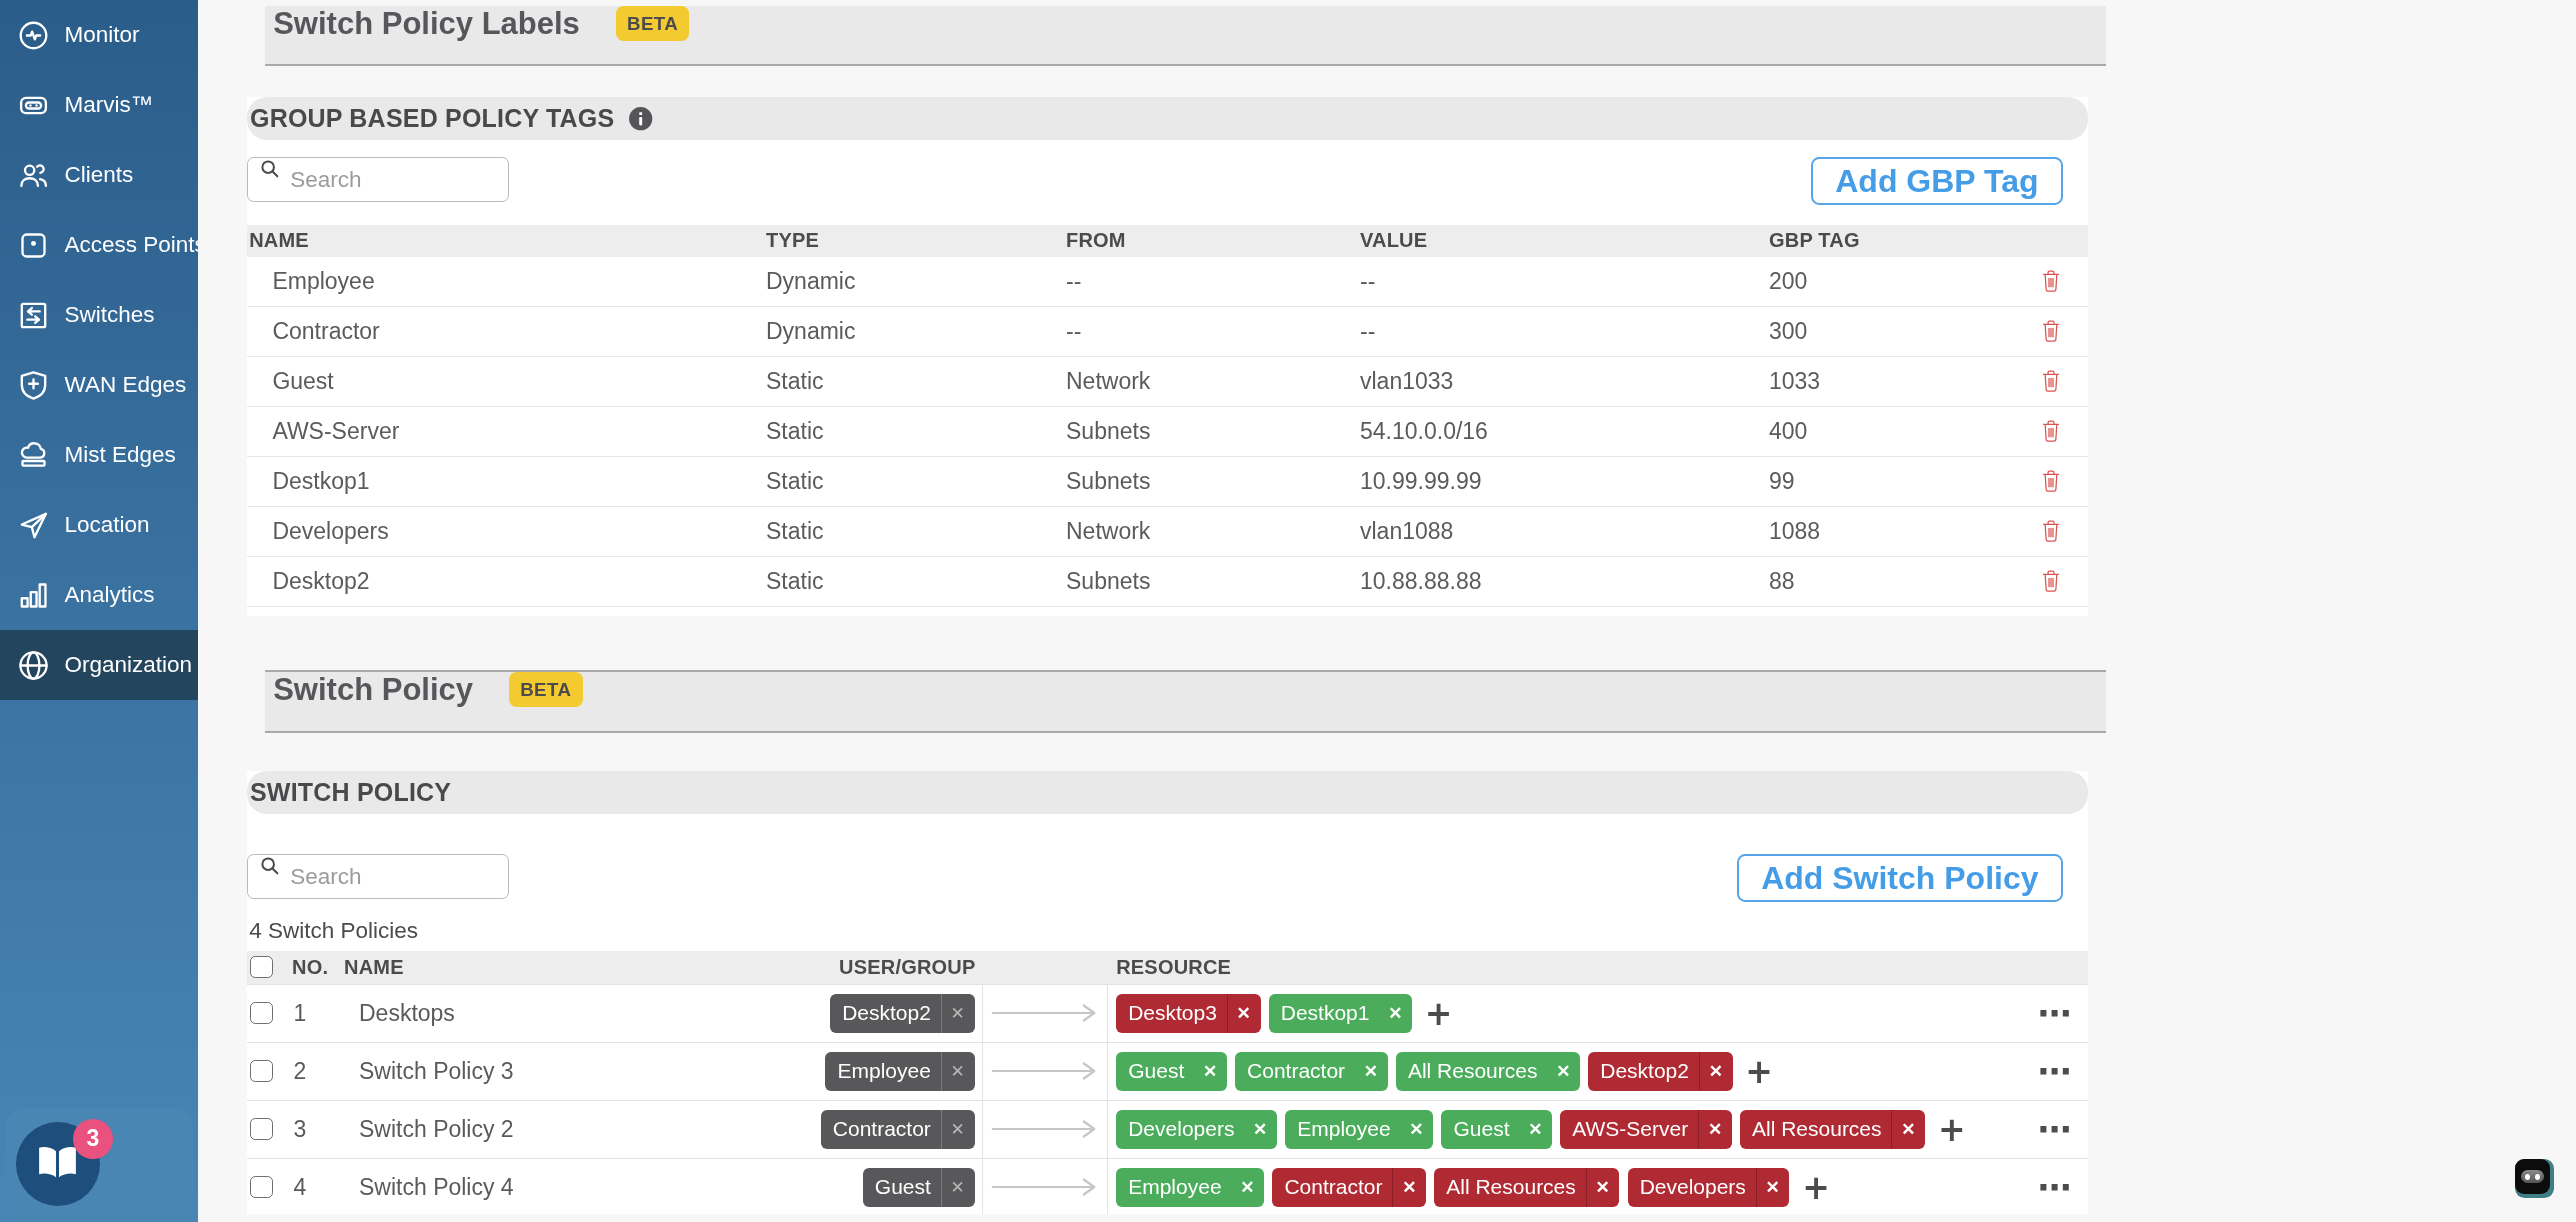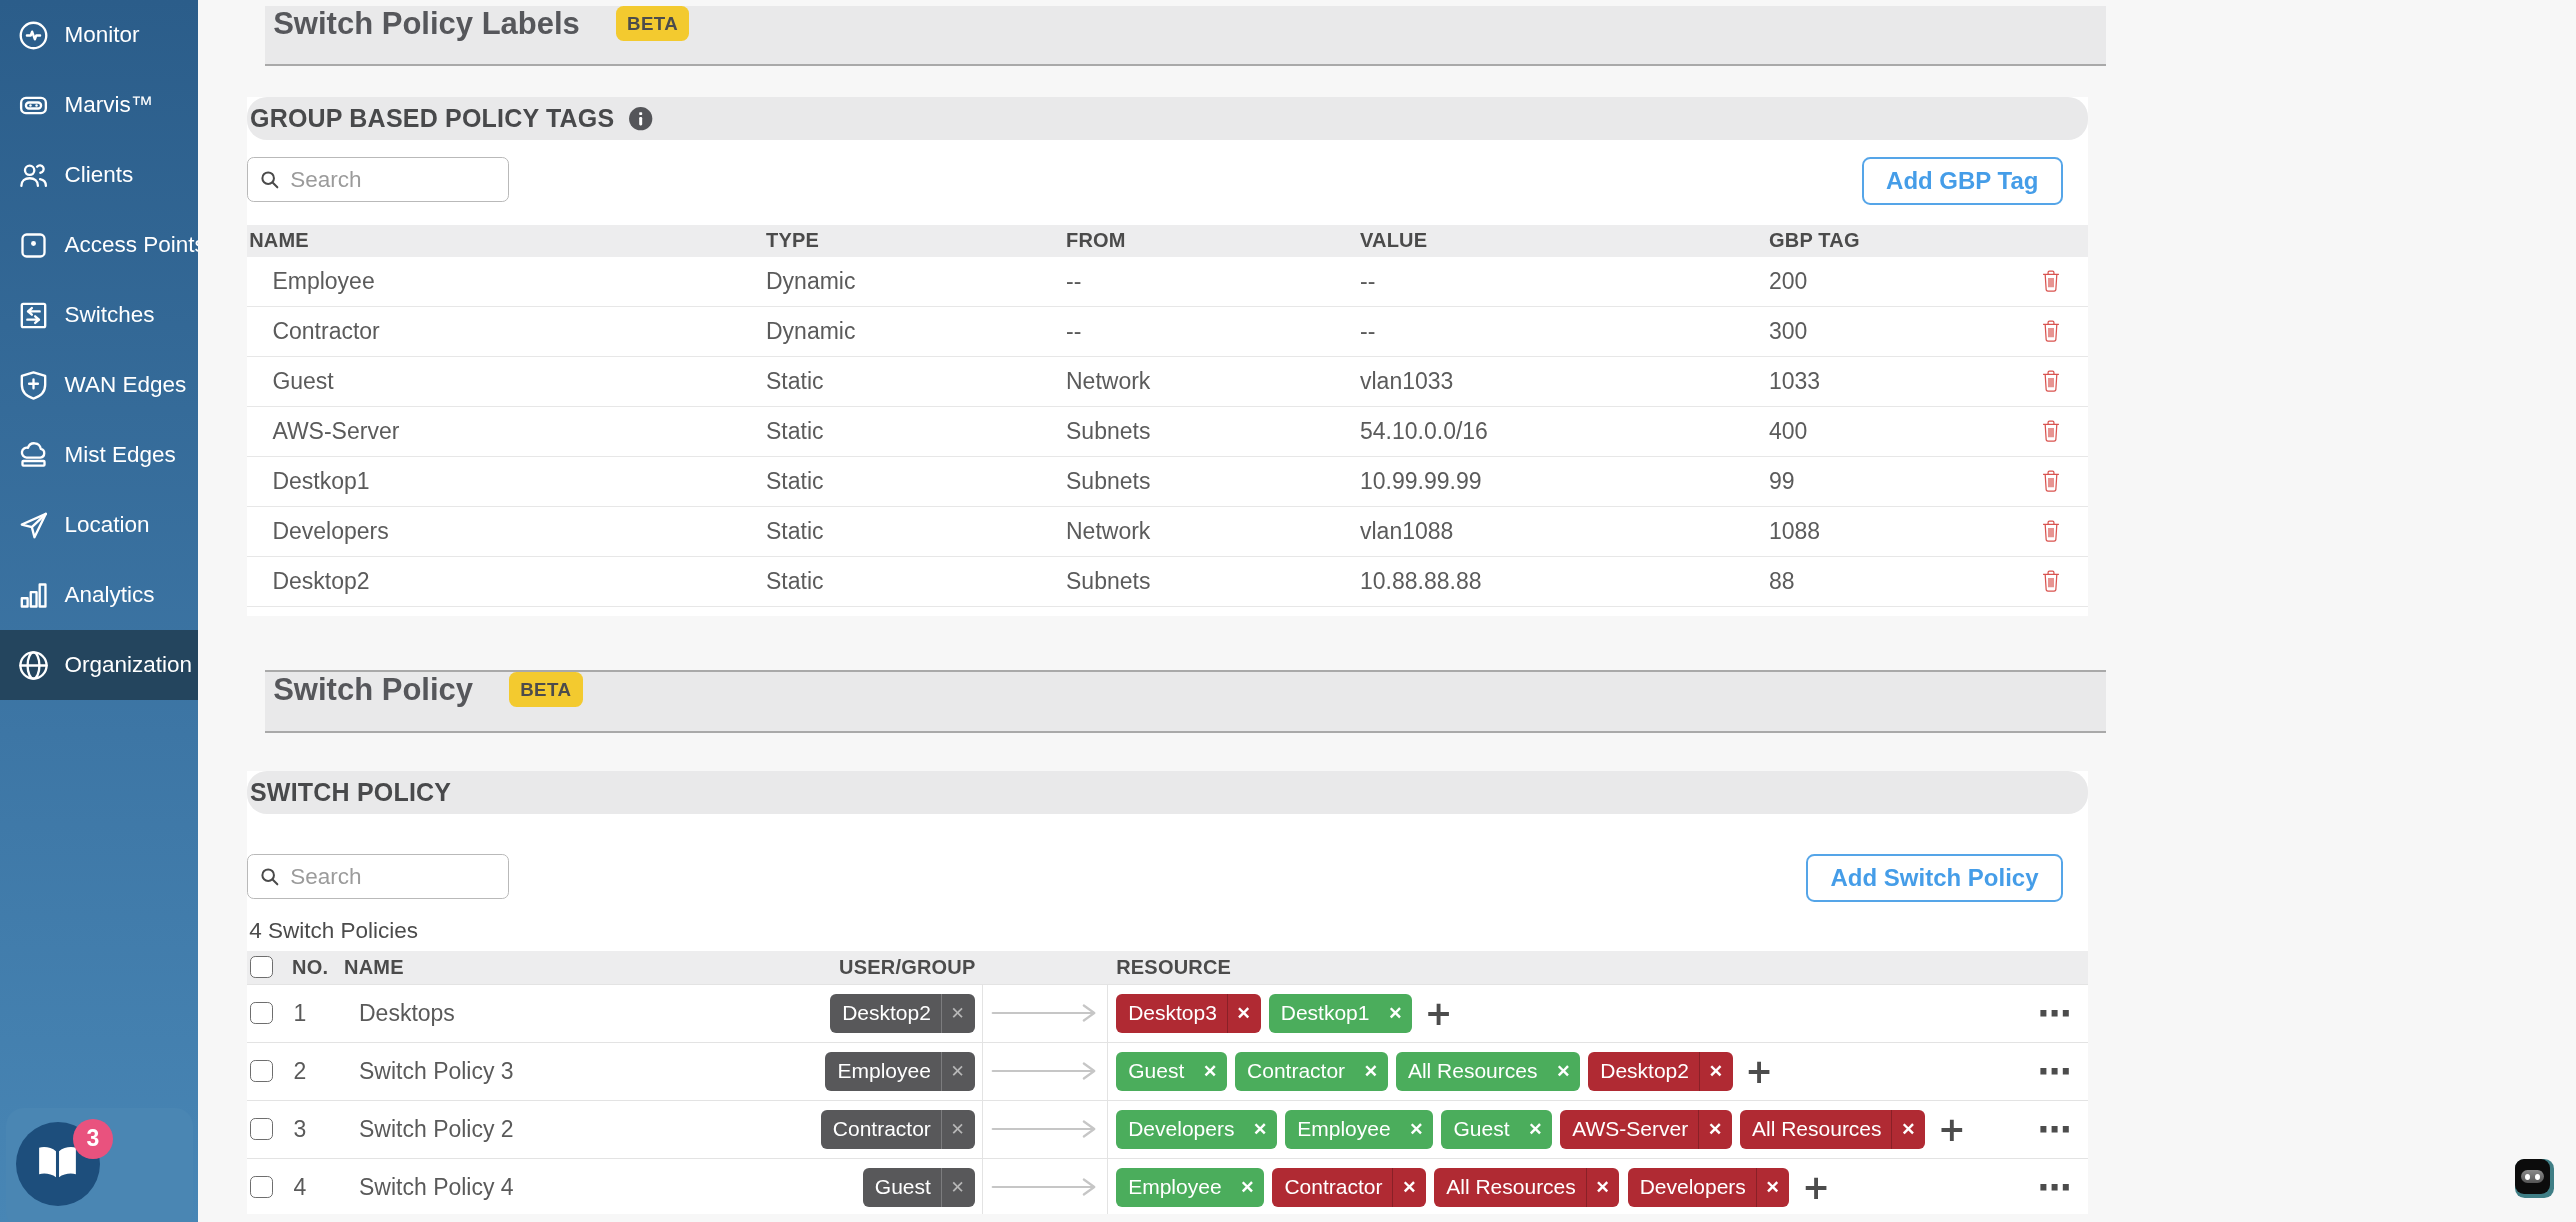--- a/index.html
+++ b/index.html
@@ -38,28 +38,28 @@
   .panel-gbp { top:97px; height:519px; }
   .panel-policy { top:771px; height:443px; }
 
   .section-band { height:43px; background:#e9e9ea; display:flex; align-items:center; gap:13.5px; padding-left:3px;border-radius:20px; }
   .section-band h2 { font-size:25px; font-weight:700; color:#48494b; letter-spacing:0.2px; }
   .info-icon { width:25.4px; height:25.4px; display:inline-flex; }
   .info-icon svg { width:25.4px; height:25.4px; }
 
   .toolbar { position:relative; margin-top:17px; height:48px; }
   .toolbar.tb-policy { margin-top:40px; }
-  .search-box { display:inline-flex; align-items:center; width:262px; height:45px; border:1.5px solid #b9b9b9;
+  .search-box { display:inline-flex; width:262px; height:45px; border:1.5px solid #b9b9b9;
     border-radius:6.7px; background:#fff; padding:0 10.5px; gap:9.7px; }
   .search-box svg { width:22px; height:22px; stroke:#4a4a4a; fill:none; stroke-width:2.2; stroke-linecap:round; flex:0 0 22px; }
   .search-box input { border:none; outline:none; font-size:22.5px; color:#555; width:100%; background:transparent;
     font-family:"Liberation Sans", sans-serif; }
   .search-box input::placeholder { color:#9b9b9b; }
   .blue-btn { position:absolute; right:25px; top:0; height:48px; padding:0 22.5px; background:#fff;
-    border:2.2px solid #55a5e8; border-radius:8.2px; color:#459de8; font-size:24px; font-weight:700;
+    border:2.2px solid #55a5e8; border-radius:8.2px; color:#459de8; font-size:32px; font-weight:700;
     font-family:"Liberation Sans", sans-serif; cursor:pointer; }
 
   .count-line { margin-top:7.5px; font-size:22.5px; color:#4b4b4b; height:27px; display:flex; align-items:center; padding-left:2.2px; }
   .count-policy { margin-top:15.7px; }
 
   
   .gbp-table { margin-top:19.5px; }
   .gbp-grid { display:grid; grid-template-columns:519px 300px 294px 409px 244px 1fr; align-items:center; }
   .gbp-head { height:32px; background:#ededee; }
   .gbp-head .hcell { font-size:20px; font-weight:700; color:#4b4b4b; letter-spacing:0.2px; }

